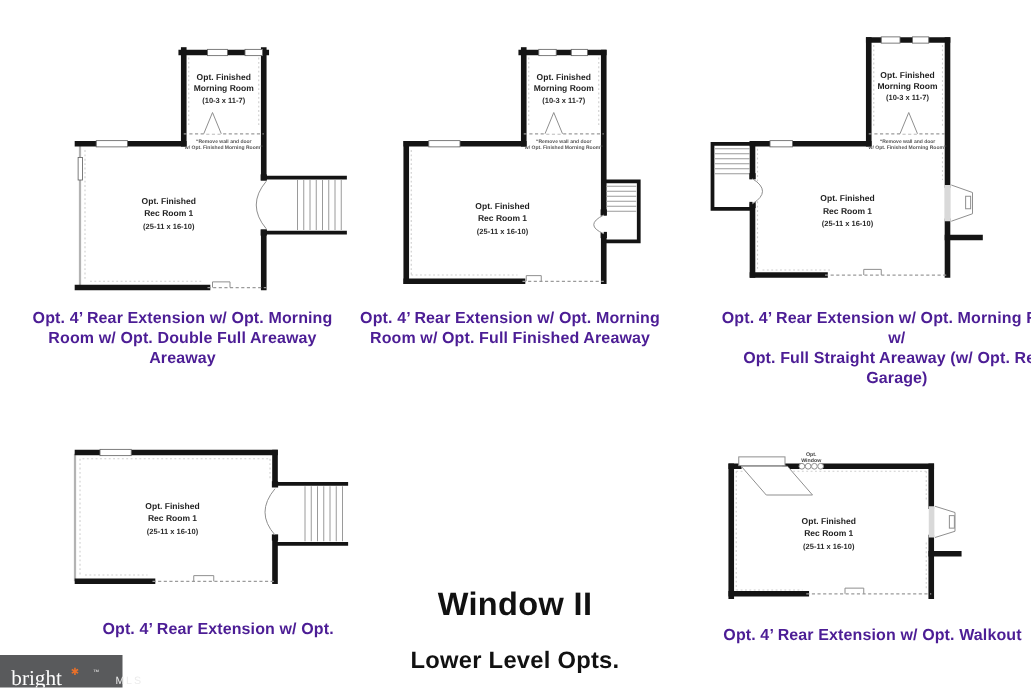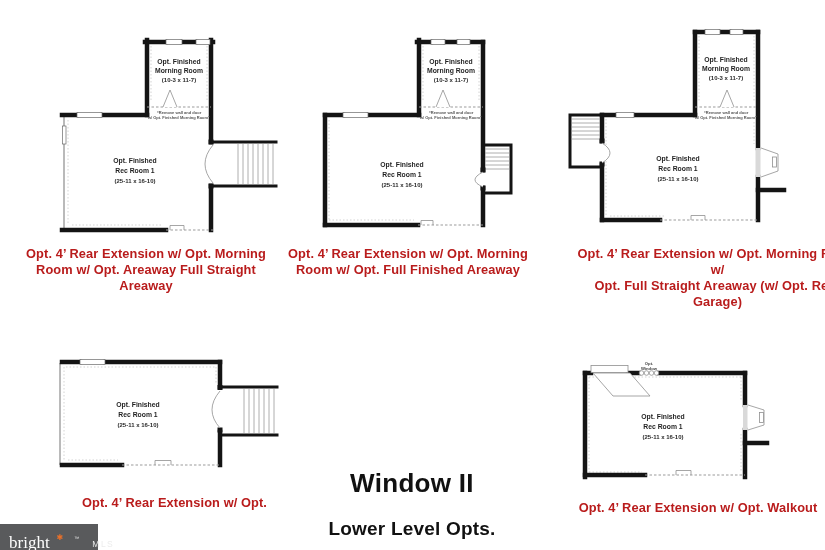--- a/index.html
+++ b/index.html
@@ -17,21 +17,21 @@
   .insul{stroke:#cfcfcf;stroke-width:0.9;fill:none;stroke-dasharray:1.5,2;}
   .found{stroke:#b3b3b3;stroke-width:1.8;fill:none;}
   .win{stroke:#6a6a6a;stroke-width:0.7;fill:#ffffff;}
   .sq{fill:#141414;stroke:none;}
   .gdoor{fill:#d9d9d9;stroke:none;}
   .t1{font-family:"Liberation Sans",sans-serif;font-size:6.8px;font-weight:700;fill:#1f1f1f;text-anchor:middle;}
   .t2{font-family:"Liberation Sans",sans-serif;font-size:6px;font-weight:700;fill:#2a2a2a;text-anchor:middle;}
   .tn{font-family:"Liberation Sans",sans-serif;font-size:4px;font-weight:700;fill:#555;text-anchor:middle;}
   .tw{font-family:"Liberation Sans",sans-serif;font-size:4.2px;font-weight:700;fill:#444;text-anchor:middle;}
   .cap{
-    position:absolute;text-align:center;font-weight:700;color:#b91c1c;
+    position:absolute;text-align:center;font-weight:700;color:#4c1d95;
     font-size:12.8px;line-height:16px;letter-spacing:0.1px;
   }
   .title-wrap{position:absolute;left:292px;top:468px;width:240px;text-align:center;color:#111;}
   .title-main{font-size:26px;font-weight:700;line-height:31px;letter-spacing:0.3px;}
   .title-sub{font-size:19px;font-weight:700;line-height:24px;letter-spacing:0.2px;margin-top:18px;}
   .logo{
     position:absolute;left:0;top:524px;width:98px;height:36px;background:#595a5c;
     display:flex;align-items:center;padding-left:9px;box-sizing:border-box;gap:10px;
   }
   .logo .brand{font-family:"Liberation Serif",serif;font-size:17px;color:#fdfdfd;line-height:1;}
@@ -83,21 +83,21 @@
   <text class="t1" x="117" y="37">Morning Room</text>
   <text class="t2" x="117" y="46">(10-3 x 11-7)</text>
   <text class="tn" x="117" y="78">“Remove wall and door</text>
   <text class="tn" x="117" y="83">w/ Opt. Finished Morning Room”</text>
   <text class="t1" x="73" y="127">Opt. Finished</text>
   <text class="t1" x="73" y="137">Rec Room 1</text>
   <text class="t2" x="73" y="147">(25-11 x 16-10)</text>
 </svg>
 <div class="cap" style="left:15px;top:246px;width:262px;">
   <div>Opt. 4’ Rear Extension w/ Opt. Morning</div>
-  <div>Room w/ Opt. Areaway Full Straight Areaway</div>
+  <div>Room w/ Opt. Double Full Areaway Areaway</div>
 </div>
 
 <svg class="plan" width="200" height="202" viewBox="0 0 200 202" style="left:318px;top:36px">
   <g>
     <path class="insul" d="M11,84 V184 M11,184 H96 M105,10 V66 M161,10 V66"></path>
   </g>
   <g>
     <path class="wall" d="M99,6 H113 M127,6 H139 M152,6 H165"></path>
     <path class="wall" d="M101,4 V79"></path>
     <path class="wall" d="M165,6 V134 M165,152 V189"></path>

